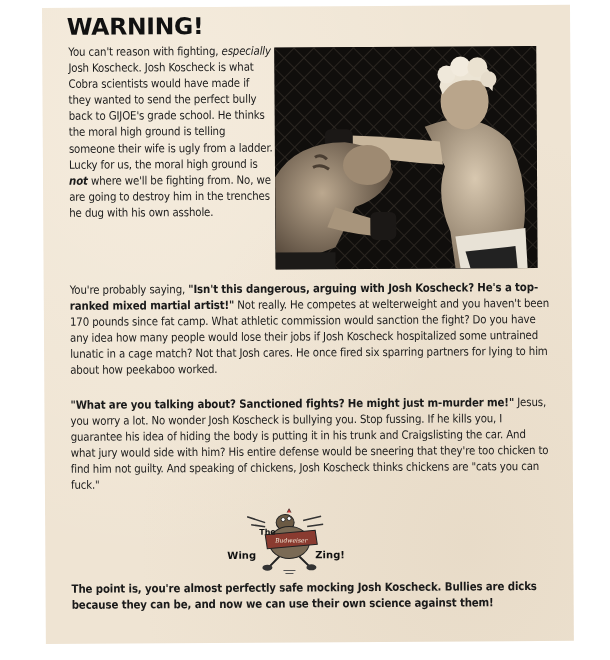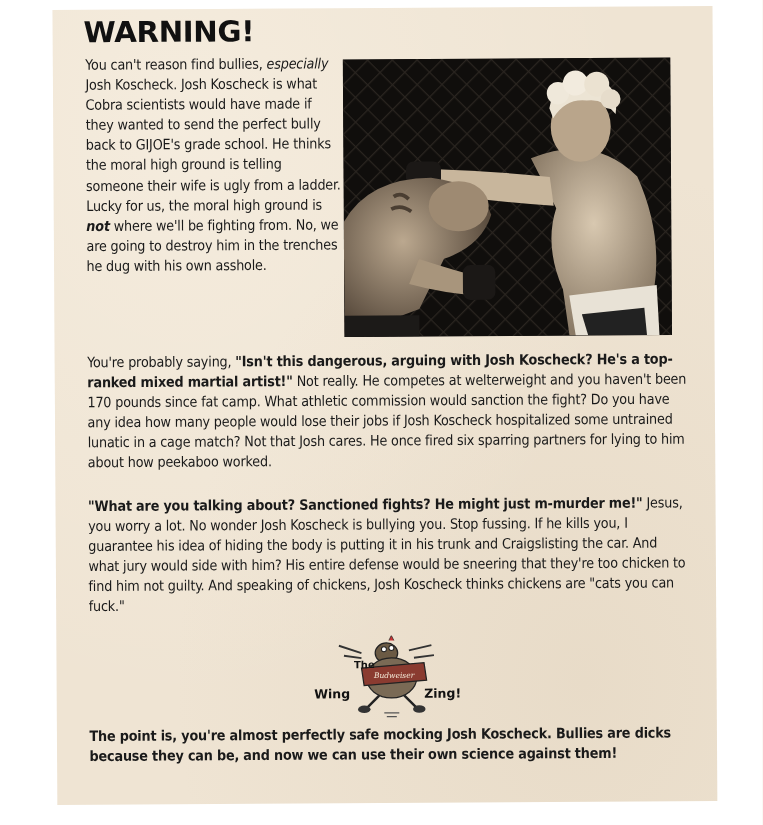--- a/index.html
+++ b/index.html
@@ -23,31 +23,31 @@
   .intro { position:absolute; left:26px; top:36px; width:205px; }
   .photo {
     position:absolute; left:232px; top:41px; width:262px; height:222px;
     background:#0e0c0b; overflow:hidden;
   }
   .para { position:absolute; left:26px; width:480px; }
   .p2 { top:274px; }
   .p3 { top:389px; }
   .p4 { top:573px; font-weight:bold; }
   .b { font-weight:bold; }
-  .logo { position:absolute; left:204px; top:502px; width:130px; height:68px;text-decoration:underline; }
+  .logo { position:absolute; left:180px; top:502px; width:130px; height:68px;text-decoration:underline; }
 </style>
 </head>
 <body>
 
 <div class="paper">
 
   <h1 class="title">WARNING!</h1>
 
   <div class="text intro">
-    <span>You can't reason find bullies,</span>
+    <span>You can't reason with fighting,</span>
     <i>especially</i><span> Josh Koscheck.  Josh Koscheck is what Cobra scientists would have made if they wanted to send the perfect bully back to GIJOE's grade school.  He thinks the moral high ground is telling someone their wife is ugly from a ladder.  Lucky for us, the moral high ground is </span><b><i>not</i></b><span> where we'll be fighting from.  No, we are going to destroy him in the trenches he dug with his own asshole.</span>
   </div>
 
   <div class="photo" title="Black and white photo of two MMA fighters in a cage, a blond fighter landing a punch on a tattooed opponent">
     <svg width="262" height="222" viewBox="0 0 262 222">
       <defs>
         <pattern id="fence" width="14" height="14" patternUnits="userSpaceOnUse" patternTransform="rotate(45)">
           <rect width="14" height="14" fill="#100e0c"></rect>
           <path d="M0 0 L14 0 M0 0 L0 14" stroke="#2a2520" stroke-width="2"></path>
         </pattern>

